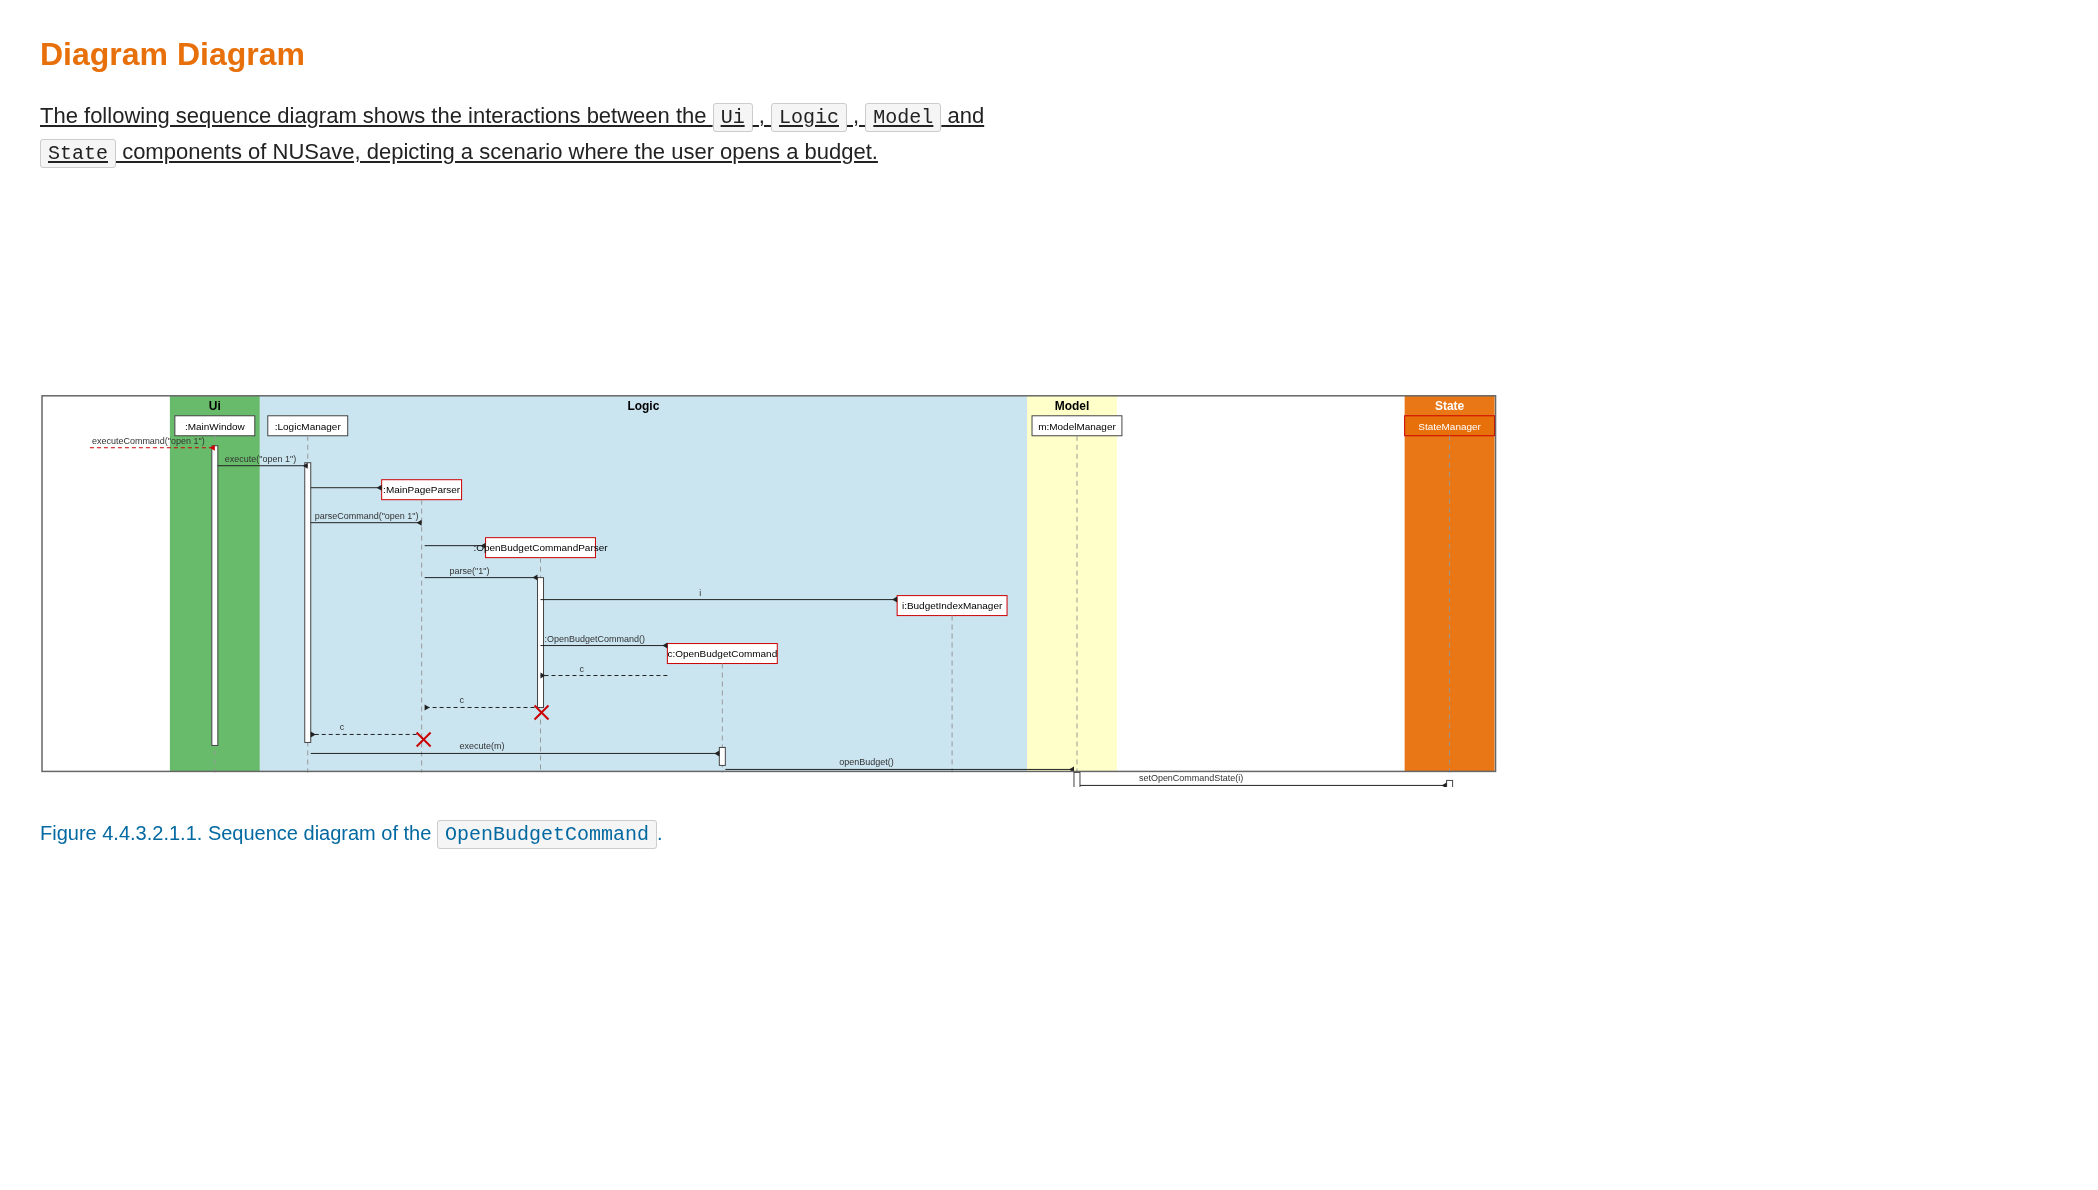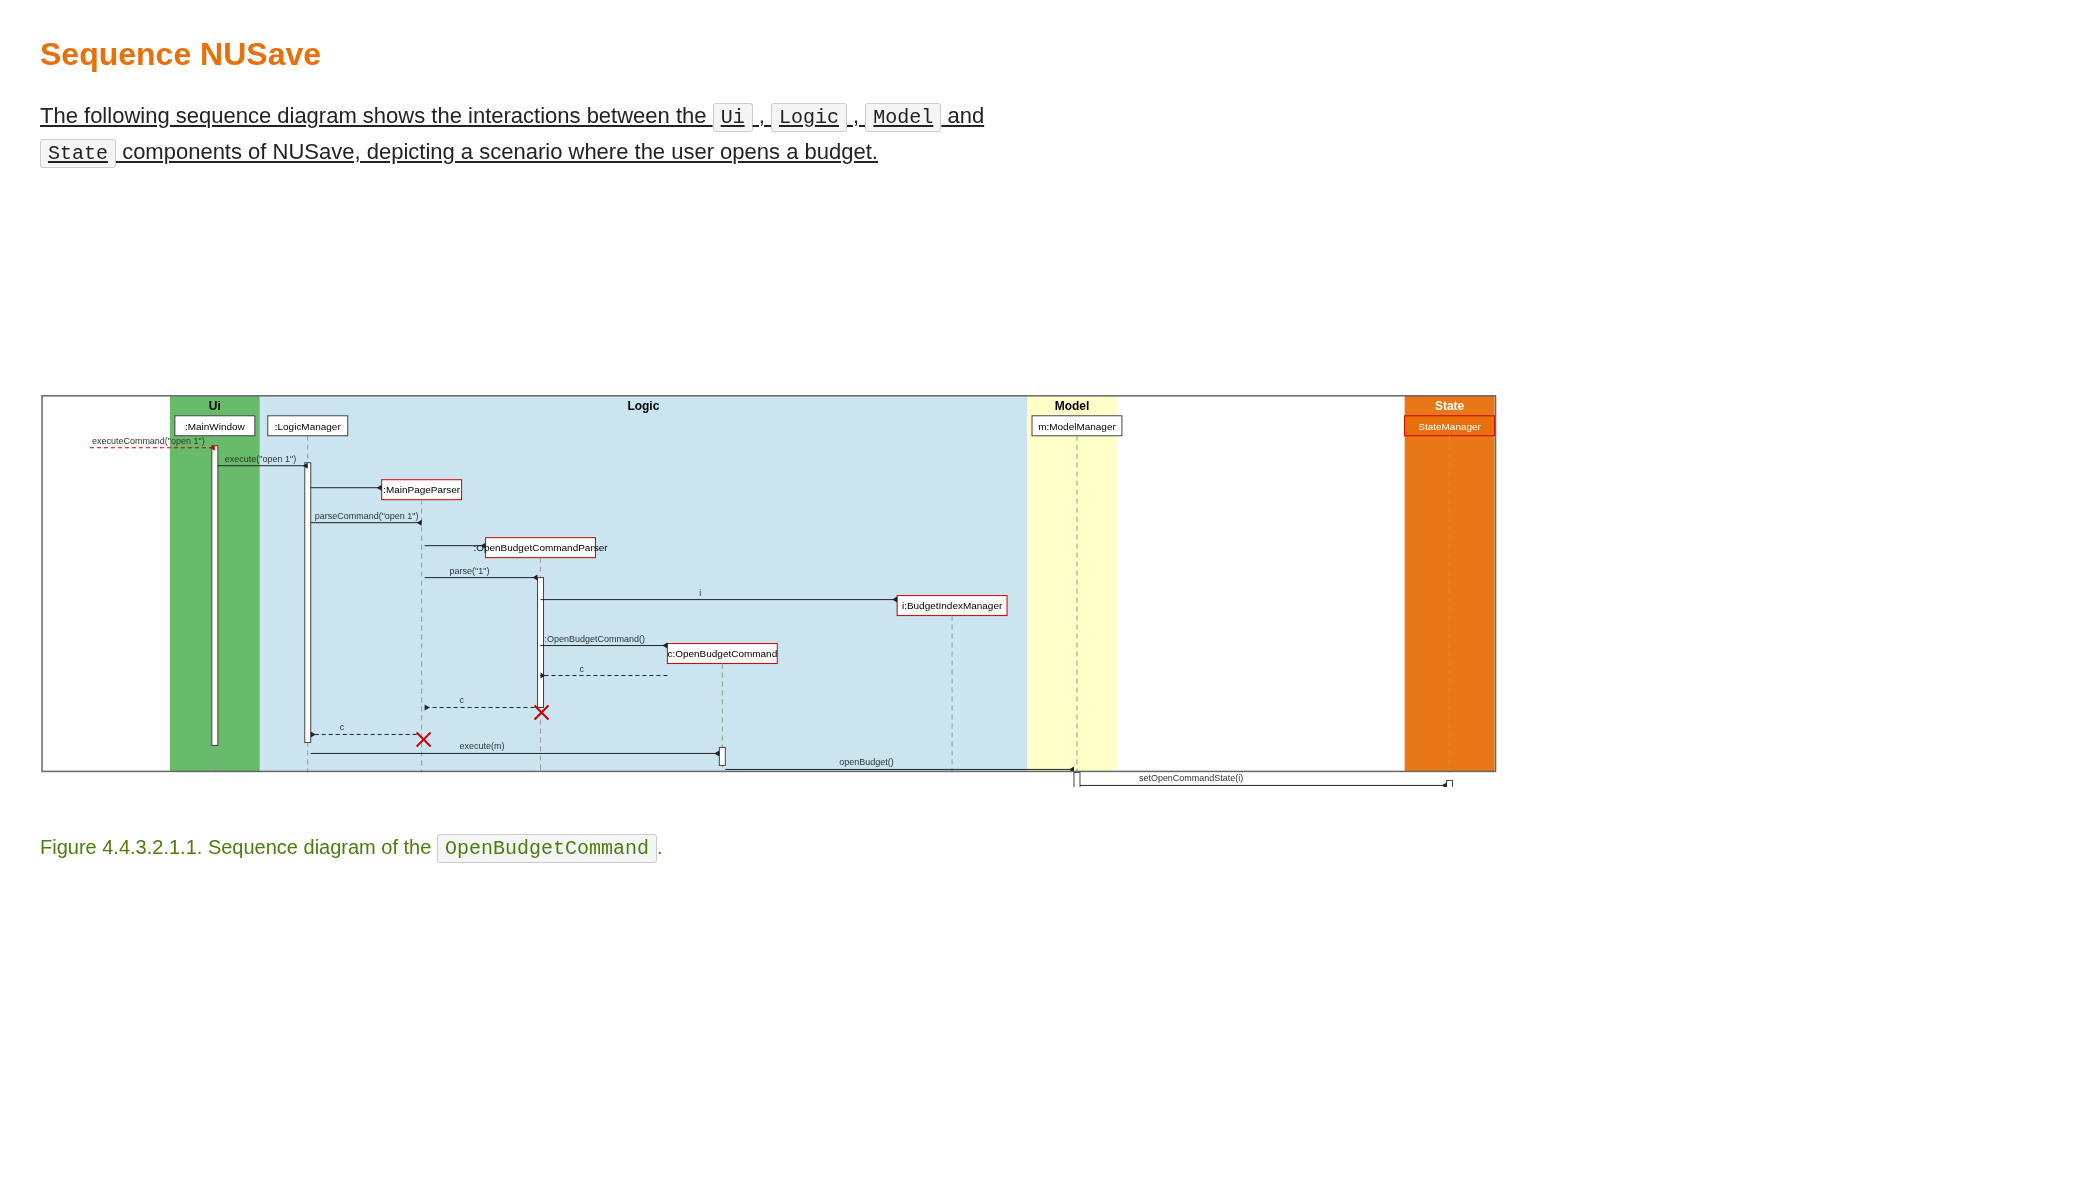--- a/index.html
+++ b/index.html
@@ -35,28 +35,28 @@
       position: relative;
       width: 100%;
       overflow: visible;
     }
     .diagram-svg {
       width: 100%;
       max-width: 2020px;
     }
     .caption {
       font-size: 20px;
-      margin-top: 36px;
-      color: #4d7c0f;
+      margin-top: 22px;
+      color: #0369a1;
     }
   </style>
 </head>
 <body>
 
-<h1>Sequence NUSave</h1>
+<h1>Diagram Diagram</h1>
 
 <p class="intro-text">
   The following sequence diagram shows the interactions between the
   <code>Ui</code> ,
   <code>Logic</code> ,
   <code>Model</code>
   and<br>
   <code>State</code>
   components of NUSave, depicting a scenario where the user opens a budget.
 </p>

